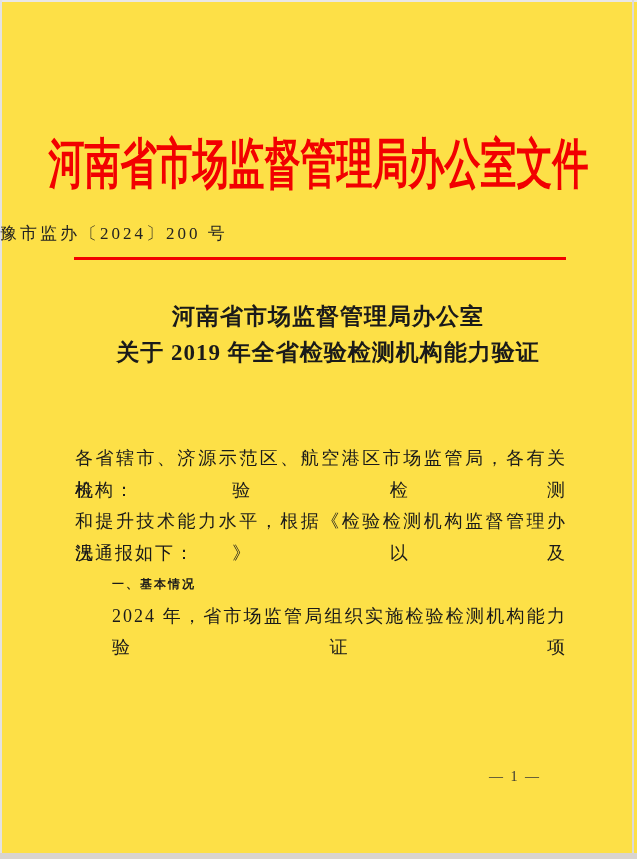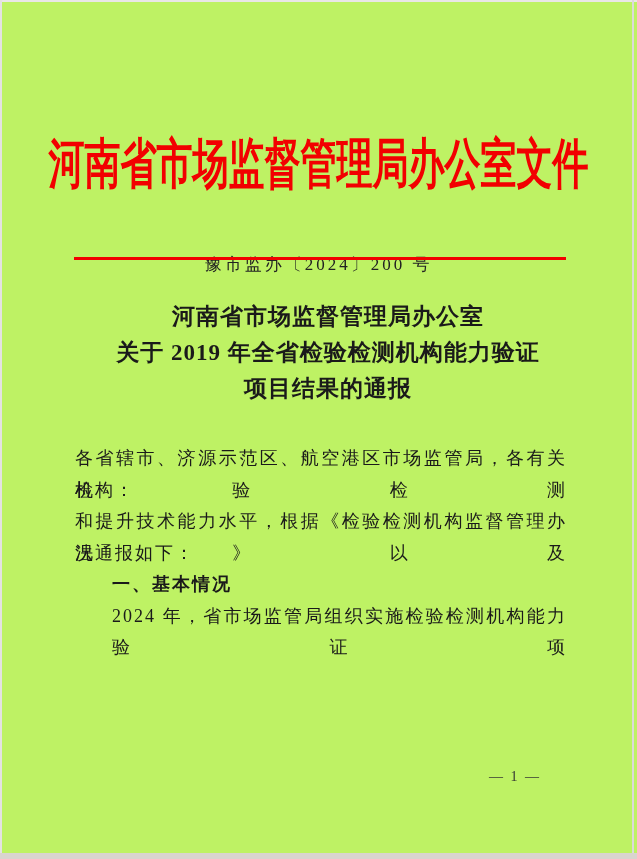--- a/index.html
+++ b/index.html
@@ -4,21 +4,21 @@
 <style>
   html, body {
     margin: 0;
     padding: 0;
     background: #ffffff;
   }
   .page {
     position: relative;
     width: 637px;
     height: 859px;
-    background: #bef264;
+    background: #fde047;
     overflow: hidden;
     font-family: "Liberation Serif", "DejaVu Serif", serif;
     color: #1a1a1a;
   }
   
   .edge-top    { position: absolute; top: 0; left: 0; width: 637px; height: 2px; background: #e9e7e7; }
   .edge-left   { position: absolute; top: 0; left: 0; width: 2px; height: 853px; background: #e4e2e2; }
   .edge-right  { position: absolute; top: 0; left: 632px; width: 2px; height: 853px; background: #dcdada; }
   .edge-bottom { position: absolute; top: 853px; left: 0; width: 637px; height: 6px; background: #d9d4cf; }
 
@@ -34,25 +34,23 @@
     letter-spacing: 0px;
     white-space: nowrap;
     transform: scaleY(1.5);
     transform-origin: center top;
   }
   .doc-number {
     position: absolute;
     top: 222px;
     left: 0;
     width: 100%;
-    text-align: center;
     font-size: 17px;
     letter-spacing: 3px;
     color: #222222;
-    margin-top: 31px;
   }
   .red-rule {
     position: absolute;
     top: 257px;
     left: 74px;
     width: 492px;
     height: 3px;
     background: #f20000;
   }
   .doc-title {
@@ -88,21 +86,21 @@
     text-align: justify;
     text-align-last: justify;
     text-justify: inter-character;
   }
   .b-line.indent {
     padding-left: 37px;
   }
   .b-line.heading {
     font-family: "Liberation Sans", "DejaVu Sans", sans-serif;
     font-weight: 700;
-    font-size: 18px;
+    font-size: 12px;
     letter-spacing: 2px;
   }
   .page-number {
     position: absolute;
     top: 769px;
     left: 440px;
     width: 150px;
     text-align: center;
     font-size: 14px;
     letter-spacing: 2px;
@@ -121,21 +119,20 @@
 
   <div class="banner-title">河南省市场监督管理局办公室文件</div>
 
   <div class="doc-number">豫市监办〔2024〕200 号</div>
 
   <div class="red-rule"></div>
 
   <div class="doc-title">
     <div class="t-line">河南省市场监督管理局办公室</div>
     <div class="t-line">关于 2019 年全省检验检测机构能力验证</div>
-    <div class="t-line">项目结果的通报</div>
   </div>
 
   <div class="body-block">
     <div class="b-line justify">各省辖市、济源示范区、航空港区市场监管局，各有关检验检测</div>
     <div class="b-line">机构：</div>
     <div class="b-line justify">和提升技术能力水平，根据《检验检测机构监督管理办法》以及</div>
     <div class="b-line">况通报如下：</div>
     <div class="b-line heading indent">一、基本情况</div>
     <div class="b-line justify indent">2024 年，省市场监管局组织实施检验检测机构能力验证项</div>
   </div>

